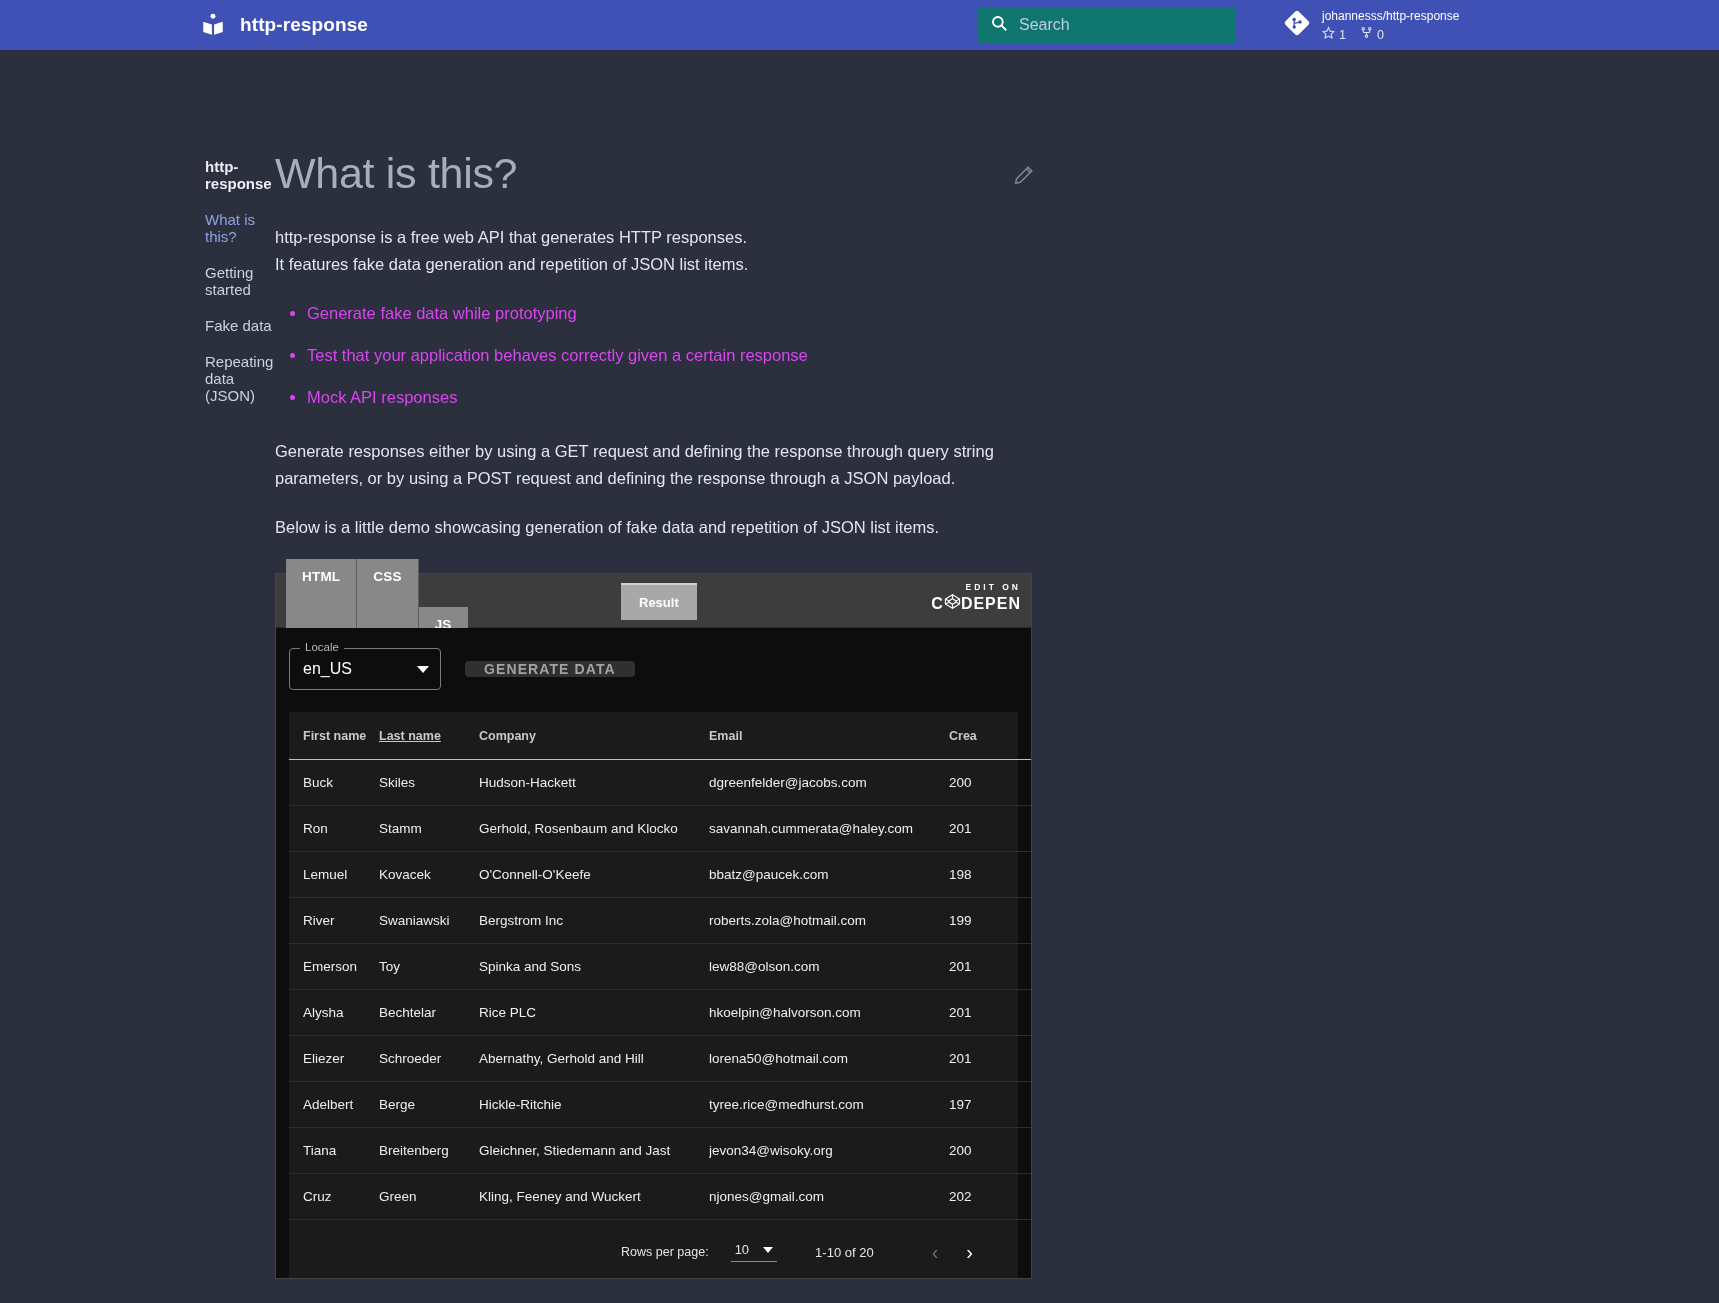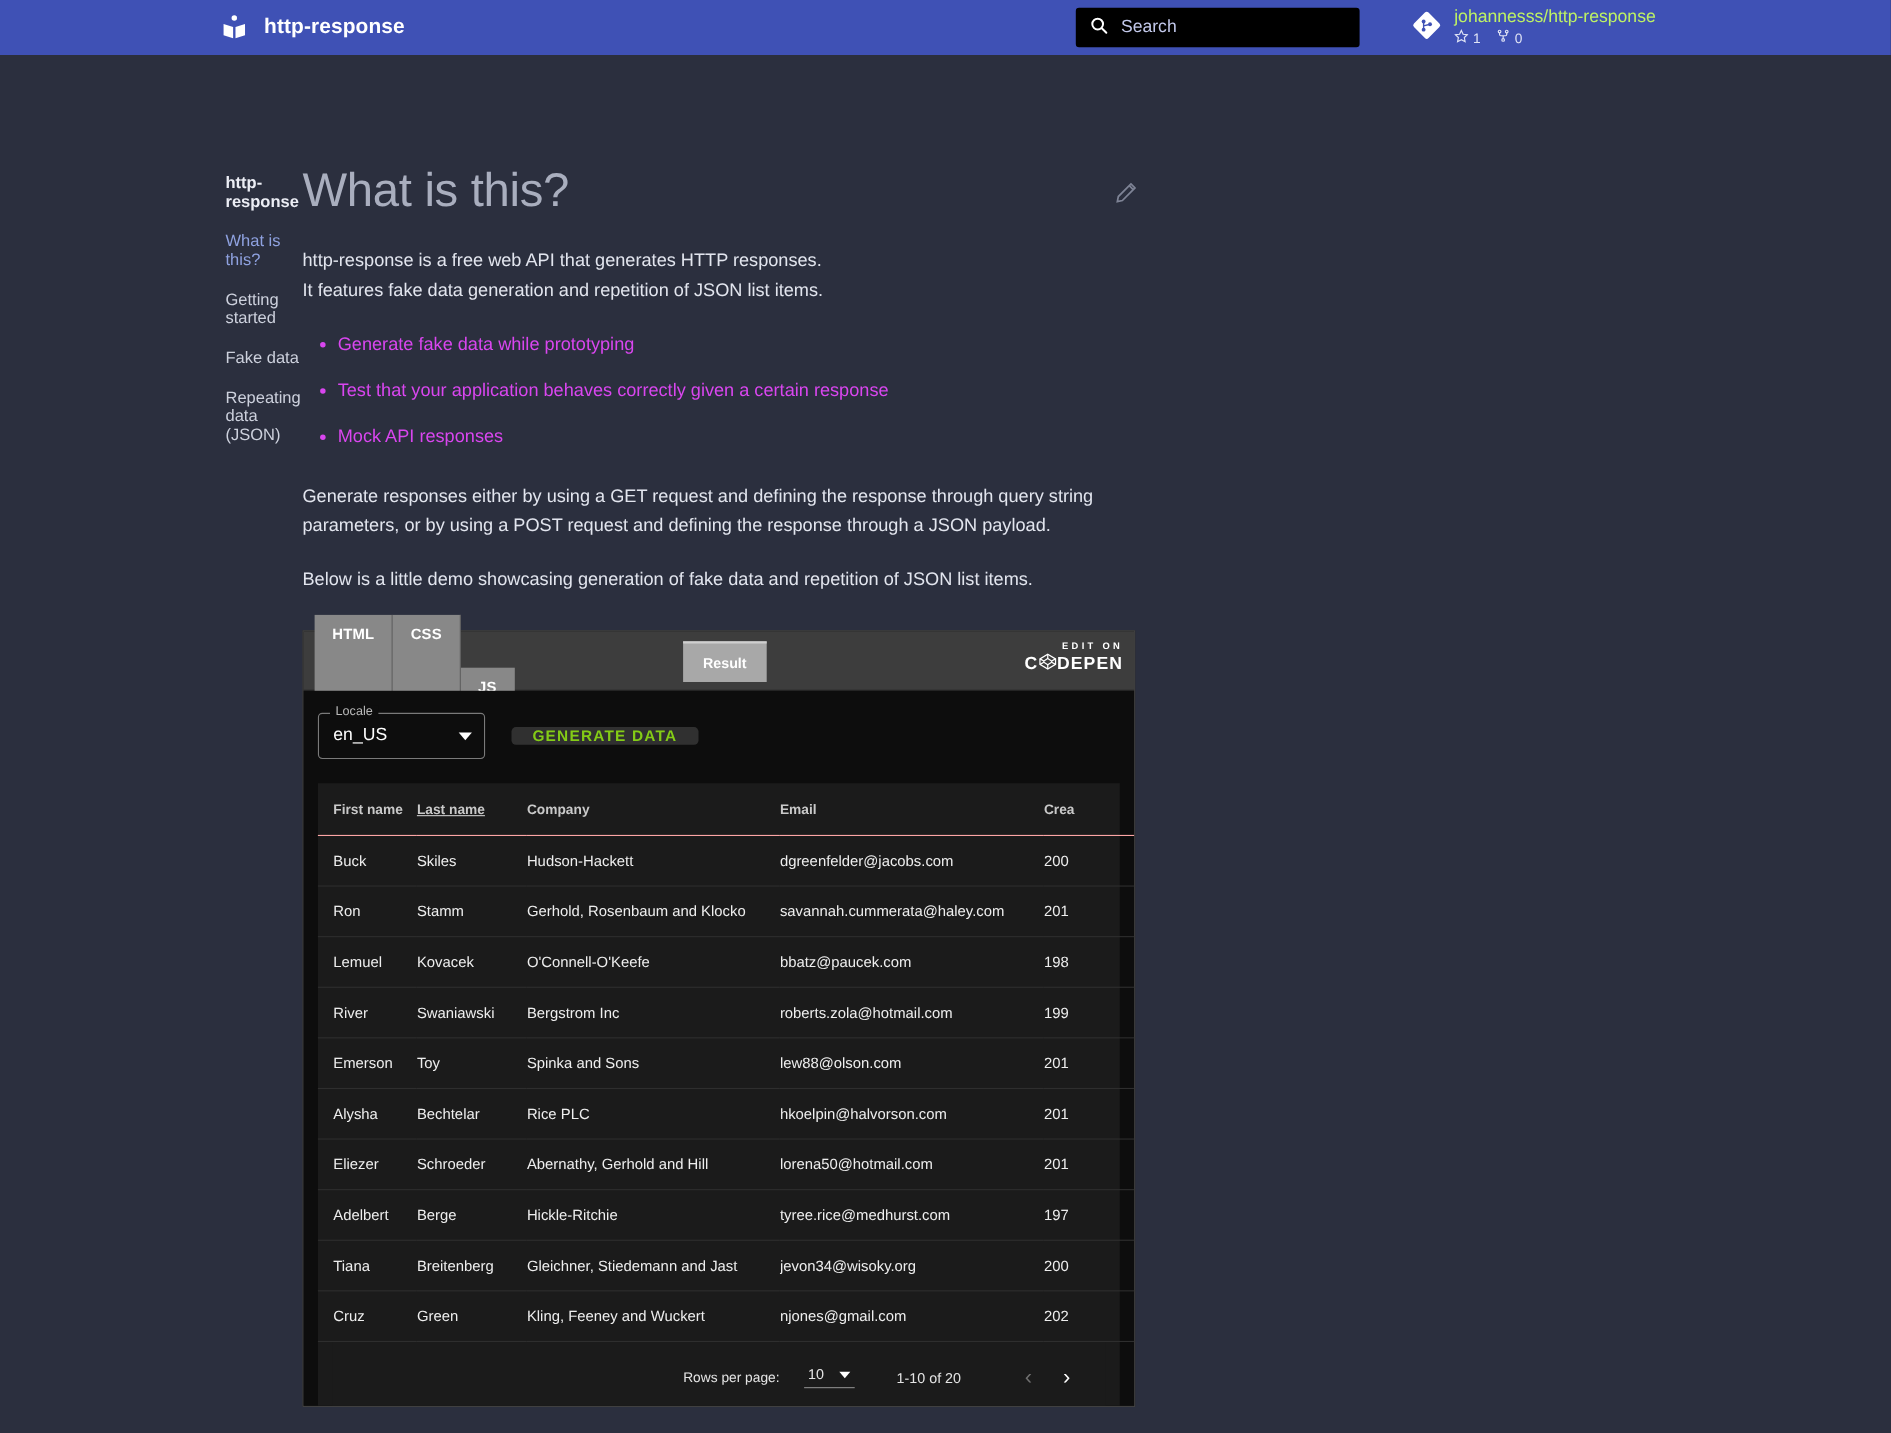--- a/index.html
+++ b/index.html
@@ -31,21 +31,21 @@
     font-size: 19px;
     font-weight: bold;
     letter-spacing: .1px;
   }
   .searchbox {
     position: absolute;
     left: 978px;
     top: 7px;
     width: 258px;
     height: 36px;
-    background: #000000;
+    background: #0f766e;
     border-radius: 3px;
     display: flex;
     align-items: center;
     padding: 0 12px;
     gap: 11px;
   }
   .searchbox svg { flex: none; }
   .searchbox input {
     background: transparent;
     border: none;
@@ -58,21 +58,21 @@
   .searchbox input::placeholder { color: #c2c8ea; }
 
   .repo {
     position: absolute;
     left: 1283px;
     top: 7px;
     display: flex;
     align-items: center;
     gap: 11px;
   }
-  .repo-name { color: #bef264; font-size: 16px; line-height: 18px; }
+  .repo-name { color: #ffffff; font-size: 12px; line-height: 18px; }
   .repo-stats {
     display: flex;
     align-items: center;
     gap: 14px;
     color: #dfe3f5;
     font-size: 12.5px;
     line-height: 16px;
     margin-top: 1px;
   }
   .repo-stat { display: flex; align-items: center; gap: 4px; }
@@ -239,21 +239,21 @@
   .locale-arrow {
     position: absolute;
     right: 11px;
     width: 0; height: 0;
     border-left: 6px solid transparent;
     border-right: 6px solid transparent;
     border-top: 7px solid #ffffff;
   }
   .gen-btn {
     background: #303030;
-    color: #84cc16;
+    color: #a3a3a3;
     border: none;
     border-radius: 4px;
     font-family: "Liberation Sans", sans-serif;
     font-size: 14px;
     font-weight: bold;
     letter-spacing: 1.1px;
     padding: 0 19px;
     cursor: pointer;
   }
 

